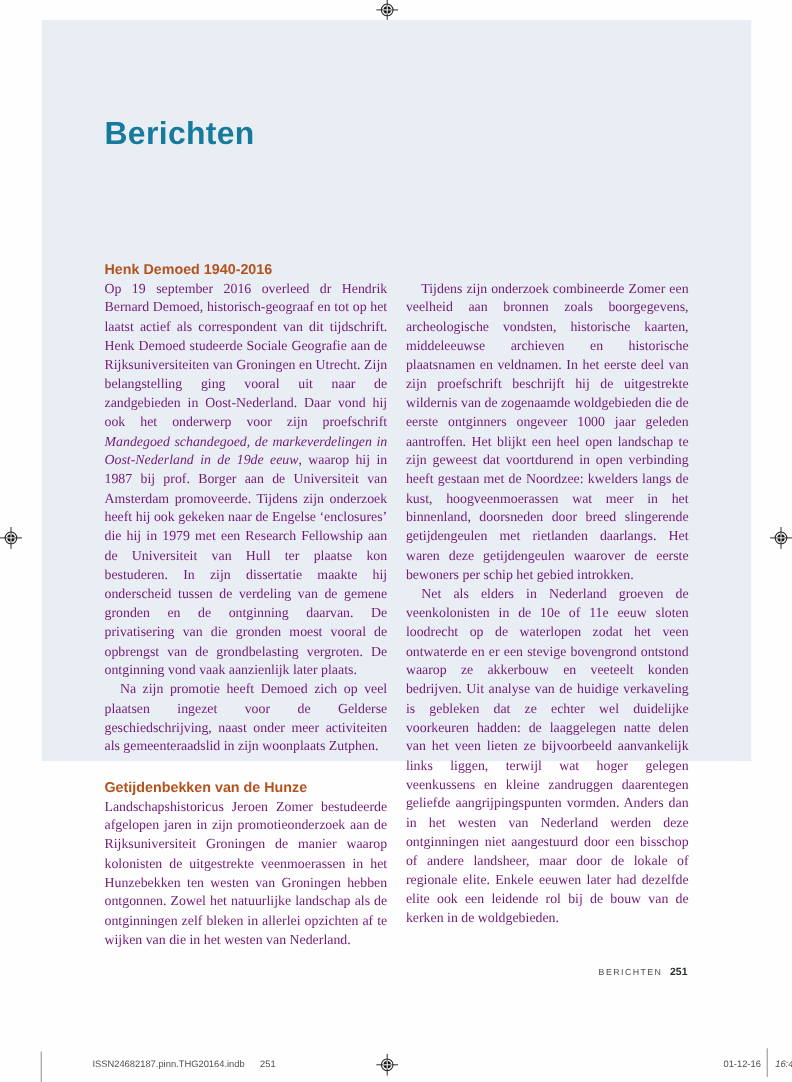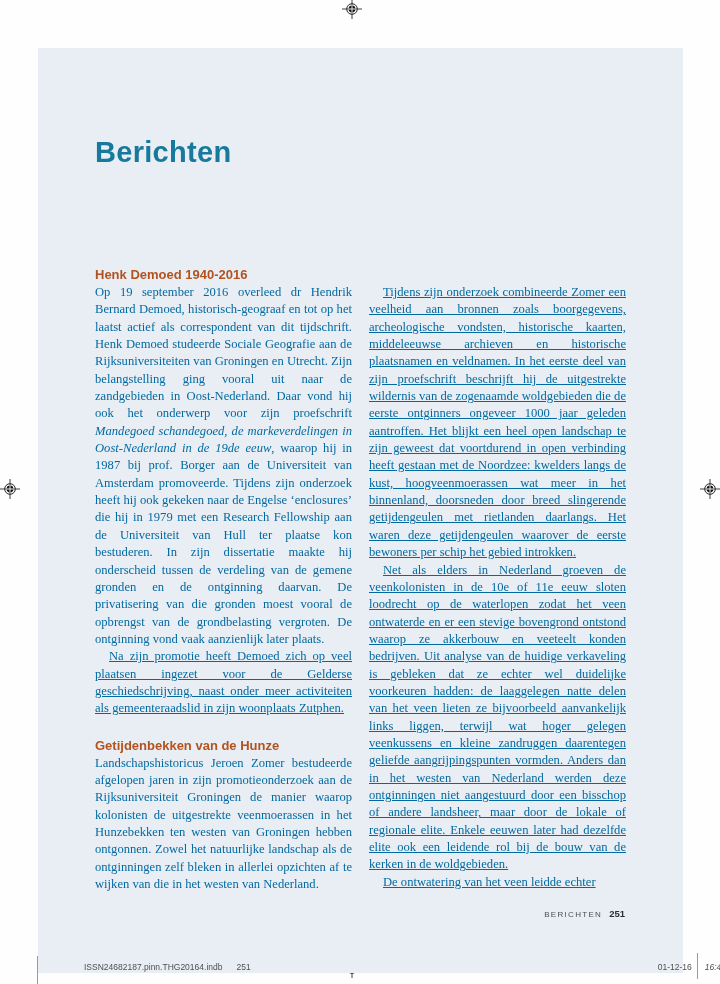--- a/index.html
+++ b/index.html
@@ -1,45 +1,45 @@
 <!DOCTYPE html>
 <html lang="nl"><head>
 <meta charset="utf-8">
 <style>
   html,body { margin:0; padding:0; background:#ffffff; }
   .sheet {
     position:relative; width:720px; height:984px; background:#fefefe;
     font-family:"Liberation Sans", sans-serif; overflow:hidden;
   }
   .page {
-    position:absolute; left:38px; top:48px; width:645px; height:925px;
+    position:absolute; left:38px; top:18px; width:645px; height:674px;
     background:#e8eef4;
   }
   .title {
     position:absolute; left:57px; top:88px; margin:0;
     font-family:"Liberation Sans", sans-serif; font-weight:bold;
     font-size:29px; letter-spacing:0.3px; color:#17799b;
   }
   .columns {
     position:absolute; left:57px; top:218px; width:531px;
     display:flex; gap:17px;
   }
   .column { width:257px; }
   .column.right { padding-top:18px; }
   .heading {
     font-family:"Liberation Sans", sans-serif; font-weight:bold;
     font-size:13px; line-height:18px; color:#b4521d; margin:0;
   }
   .heading + .para { margin-top:0; }
   .para {
     margin:0; font-family:"Liberation Serif", serif;
-    font-size:12.6px; line-height:17.35px; color:#0369a1;
+    font-size:12.6px; line-height:17.35px; color:#701a75;
     text-align:justify; hyphens:auto; -webkit-hyphens:auto;
   }
-  .para.indent { text-indent:14px;text-decoration:underline; }
+  .para.indent { text-indent:14px; }
   .heading.spaced { margin-top:19px; }
   .page-footer {
     position:absolute; top:855px; right:58px; text-align:left;
     color:#46494d;
   }
   .footer-section {
     font-size:8px; letter-spacing:1.3px; color:#4a4e52;
   }
   .footer-pagenum {
     font-size:9.5px; font-weight:bold; color:#2b2e31; margin-left:7px;
@@ -107,21 +107,20 @@
       <div class="column left">
           <h2 class="heading">Henk Demoed 1940-2016</h2>
           <p class="para"><span>Op 19 september 2016 overleed dr Hendrik Bernard Demoed, historisch-geograaf en tot op het laatst actief als correspondent van dit tijdschrift. Henk Demoed studeerde Sociale Geografie aan de Rijksuniversiteiten van Groningen en Utrecht. Zijn belangstelling ging vooral uit naar de zandgebieden in Oost-Nederland. Daar vond hij ook het onderwerp voor zijn proefschrift </span><i>Mandegoed schandegoed, de markeverdelingen in Oost-Nederland in de 19de eeuw</i><span>, waarop hij in 1987 bij prof. Borger aan de Universiteit van Amsterdam promoveerde. Tijdens zijn onderzoek heeft hij ook gekeken naar de Engelse ‘enclosures’ die hij in 1979 met een Research Fellowship aan de Universiteit van Hull ter plaatse kon bestuderen. In zijn dissertatie maakte hij onderscheid tussen de verdeling van de gemene gronden en de ontginning daarvan. De privatisering van die gronden moest vooral de opbrengst van de grondbelasting vergroten. De ontginning vond vaak aanzienlijk later plaats.</span></p>
           <p class="para indent"><span>Na zijn promotie heeft Demoed zich op veel plaatsen ingezet voor de Gelderse geschiedschrijving, naast onder meer activiteiten als gemeenteraadslid in zijn woonplaats Zutphen.</span></p>
           <h2 class="heading spaced">Getijdenbekken van de Hunze</h2>
           <p class="para"><span>Landschapshistoricus Jeroen Zomer bestudeerde afgelopen jaren in zijn promotieonderzoek aan de Rijksuniversiteit Groningen de manier waarop kolonisten de uitgestrekte veenmoerassen in het Hunzebekken ten westen van Groningen hebben ontgonnen. Zowel het natuurlijke landschap als de ontginningen zelf bleken in allerlei opzichten af te wijken van die in het westen van Nederland.</span></p>
         </div>
       <div class="column right">
           <p class="para indent"><span>Tijdens zijn onderzoek combineerde Zomer een veelheid aan bronnen zoals boorgegevens, archeologische vondsten, historische kaarten, middeleeuwse archieven en historische plaatsnamen en veldnamen. In het eerste deel van zijn proefschrift beschrijft hij de uitgestrekte wildernis van de zogenaamde woldgebieden die de eerste ontginners ongeveer 1000 jaar geleden aantroffen. Het blijkt een heel open landschap te zijn geweest dat voortdurend in open verbinding heeft gestaan met de Noordzee: kwelders langs de kust, hoogveenmoerassen wat meer in het binnenland, doorsneden door breed slingerende getijdengeulen met rietlanden daarlangs. Het waren deze getijdengeulen waarover de eerste bewoners per schip het gebied introkken.</span></p>
           <p class="para indent"><span>Net als elders in Nederland groeven de veenkolonisten in de 10e of 11e eeuw sloten loodrecht op de waterlopen zodat het veen ontwaterde en er een stevige bovengrond ontstond waarop ze akkerbouw en veeteelt konden bedrijven. Uit analyse van de huidige verkaveling is gebleken dat ze echter wel duidelijke voorkeuren hadden: de laaggelegen natte delen van het veen lieten ze bijvoorbeeld aanvankelijk links liggen, terwijl wat hoger gelegen veenkussens en kleine zandruggen daarentegen geliefde aangrijpingspunten vormden. Anders dan in het westen van Nederland werden deze ontginningen niet aangestuurd door een bisschop of andere landsheer, maar door de lokale of regionale elite. Enkele eeuwen later had dezelfde elite ook een leidende rol bij de bouw van de kerken in de woldgebieden.</span></p>
-          <p class="para indent"><span>De ontwatering van het veen leidde echter</span></p>
         </div>
     </div>
 
     <div class="page-footer">
       <span class="footer-section">BERICHTEN</span><span class="footer-pagenum">251</span>
     </div>
   </div>
 
   <div class="print-line">
     <span class="print-left">

